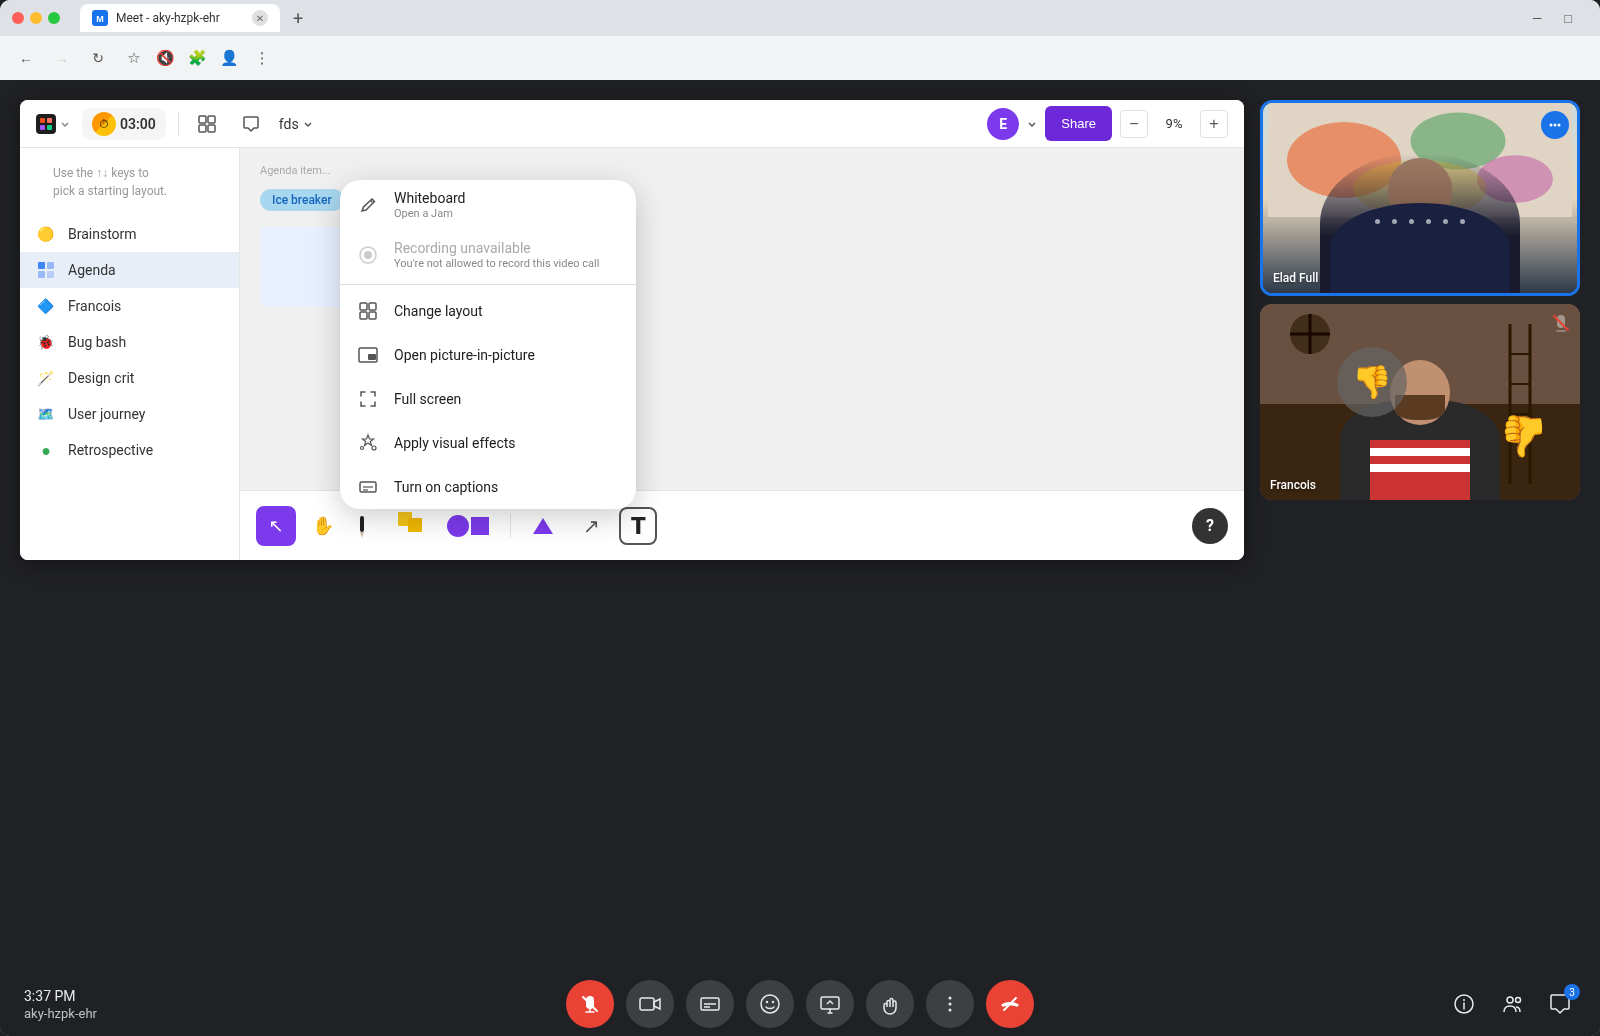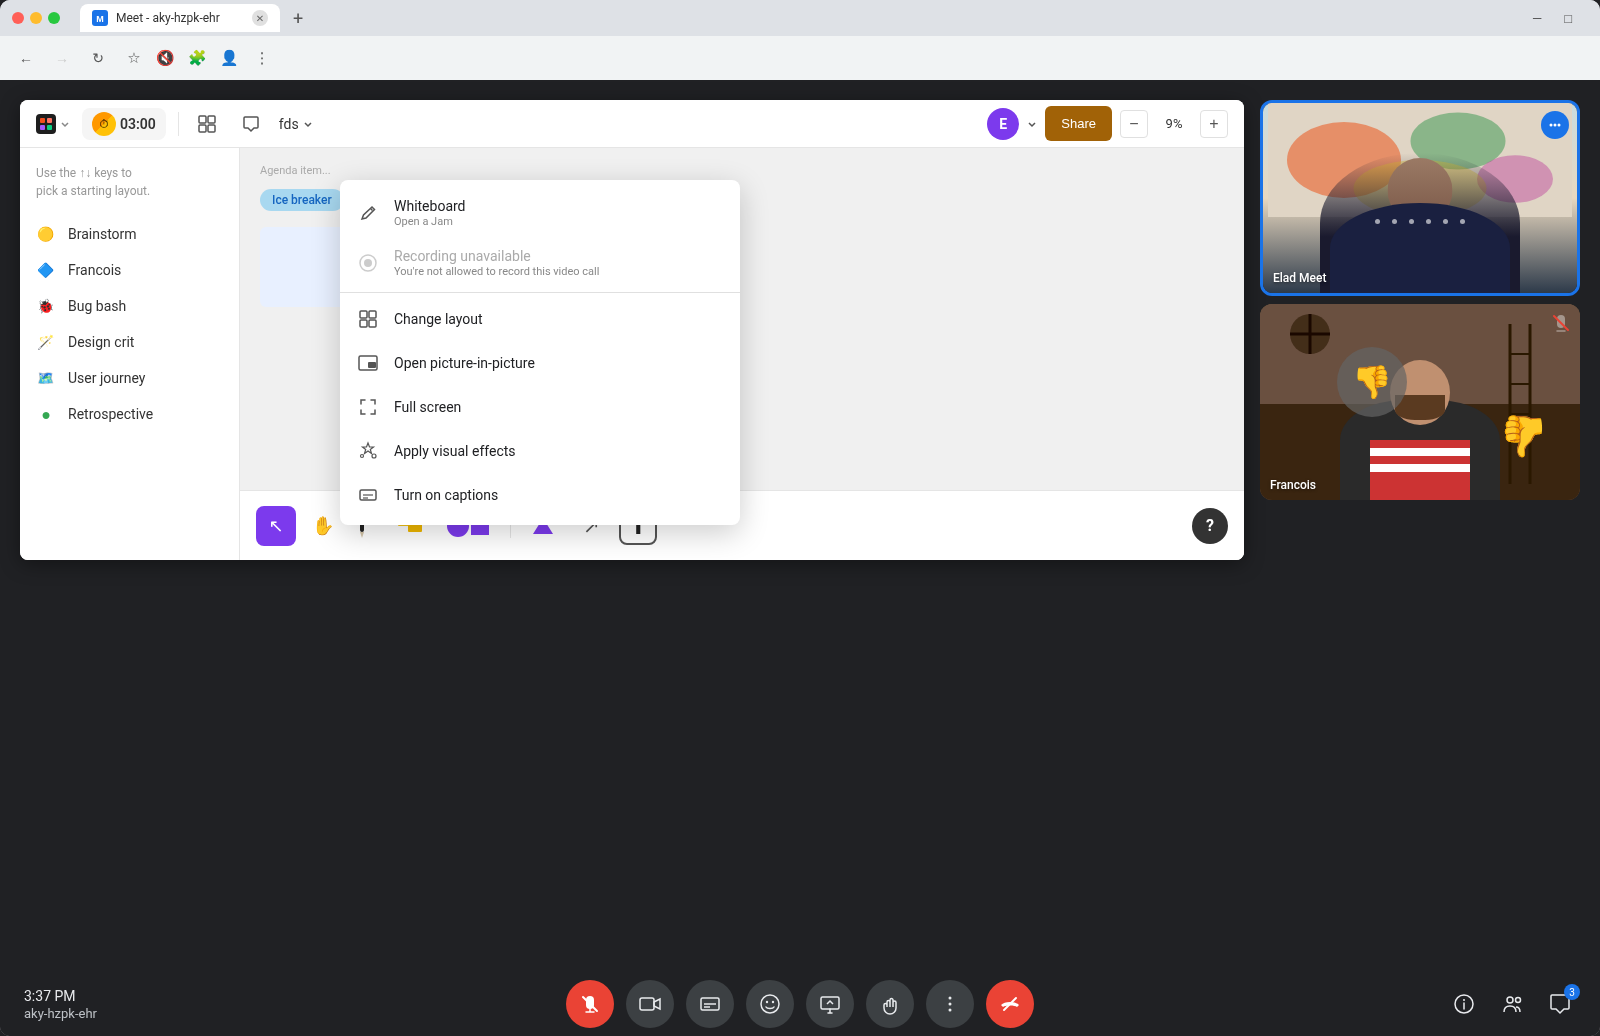--- a/index.html
+++ b/index.html
@@ -343,21 +343,21 @@
       display: flex;
       align-items: center;
       justify-content: center;
       color: white;
       font-size: 14px;
       font-weight: bold;
       cursor: pointer;
     }
 
     .share-btn {
-      background: #a16207;
+      background: #6d28d9;
       color: white;
       border: none;
       border-radius: 6px;
       padding: 10px 16px;
       font-size: 13px;
       font-weight: 500;
       cursor: pointer;
     }
 
     .zoom-control {
@@ -398,21 +398,21 @@
       width: 220px;
       background: #fff;
       border-right: 1px solid #e5e5e5;
       padding: 16px 0;
       overflow-y: auto;
     }
 
     .sidebar-hint {
       font-size: 12px;
       color: #999;
-      padding: 0 16px 16px;
+      padding: 0 33px 16px;
       line-height: 1.5;
     }
 
     .sidebar-item {
       display: flex;
       align-items: center;
       gap: 12px;
       padding: 8px 16px;
       cursor: pointer;
       border-radius: 0;
@@ -489,25 +489,25 @@
       font-weight: bold;
       margin-left: auto;
       cursor: pointer;
     }
 
     
     .context-menu {
       position: absolute;
       top: 80px;
       left: 320px;
-      width: 400px;
+      width: 296px;
       background: white;
-      border-radius: 8px;
+      border-radius: 20px;
       box-shadow: 0 8px 30px rgba(0,0,0,0.2);
-      padding: 8px 0;
+      padding: 0 0;
       z-index: 100;
     }
 
     .menu-item {
       display: flex;
       align-items: center;
       gap: 14px;
       padding: 10px 16px;
       cursor: pointer;
       font-size: 14px;
@@ -846,20 +846,31 @@
           <div class="figma-sidebar">
             <div class="sidebar-hint">
               Use the ↑↓ keys to<br>pick a starting layout.
             </div>
 
             <div class="sidebar-item">
               <div class="sidebar-item-icon">🟡</div>
               <span>Brainstorm</span>
             </div>
 
+            <div class="sidebar-item active">
+              <div class="sidebar-item-icon">
+                <svg width="18" height="18" viewBox="0 0 18 18" fill="none">
+                  <rect x="1" y="1" width="7" height="7" rx="1" fill="#4285f4"></rect>
+                  <rect x="10" y="1" width="7" height="7" rx="1" fill="#4285f4" opacity="0.5"></rect>
+                  <rect x="1" y="10" width="7" height="7" rx="1" fill="#4285f4" opacity="0.5"></rect>
+                  <rect x="10" y="10" width="7" height="7" rx="1" fill="#4285f4" opacity="0.3"></rect>
+                </svg>
+              </div>
+              <span>Agenda</span>
+            </div>
 
             <div class="sidebar-item">
               <div class="sidebar-item-icon">🔷</div>
               <span>Francois</span>
             </div>
 
             <div class="sidebar-item">
               <div class="sidebar-item-icon">🐞</div>
               <span>Bug bash</span>
             </div>
@@ -1048,21 +1059,21 @@
               </div>
             </div>
           </div>
           <div class="video-options-btn">
             <svg width="14" height="14" viewBox="0 0 14 14" fill="white">
               <circle cx="3" cy="7" r="1.5"></circle>
               <circle cx="7" cy="7" r="1.5"></circle>
               <circle cx="11" cy="7" r="1.5"></circle>
             </svg>
           </div>
-          <span class="video-name">Elad Meet</span>
+          <span class="video-name">Elad Full</span>
         </div>
 
         <div class="video-tile" style="background:#1a1a1a;">
           <div class="video-bg-francois">
 
             <svg style="position:absolute; top:0; left:0; width:100%; height:100%;" viewBox="0 0 320 196">
               <rect width="320" height="196" fill="#6a5040"></rect>
               <rect x="0" y="100" width="320" height="96" fill="#3a2510"></rect>
 
               <line x1="250" y1="20" x2="250" y2="180" stroke="#2a1800" stroke-width="3"></line>

